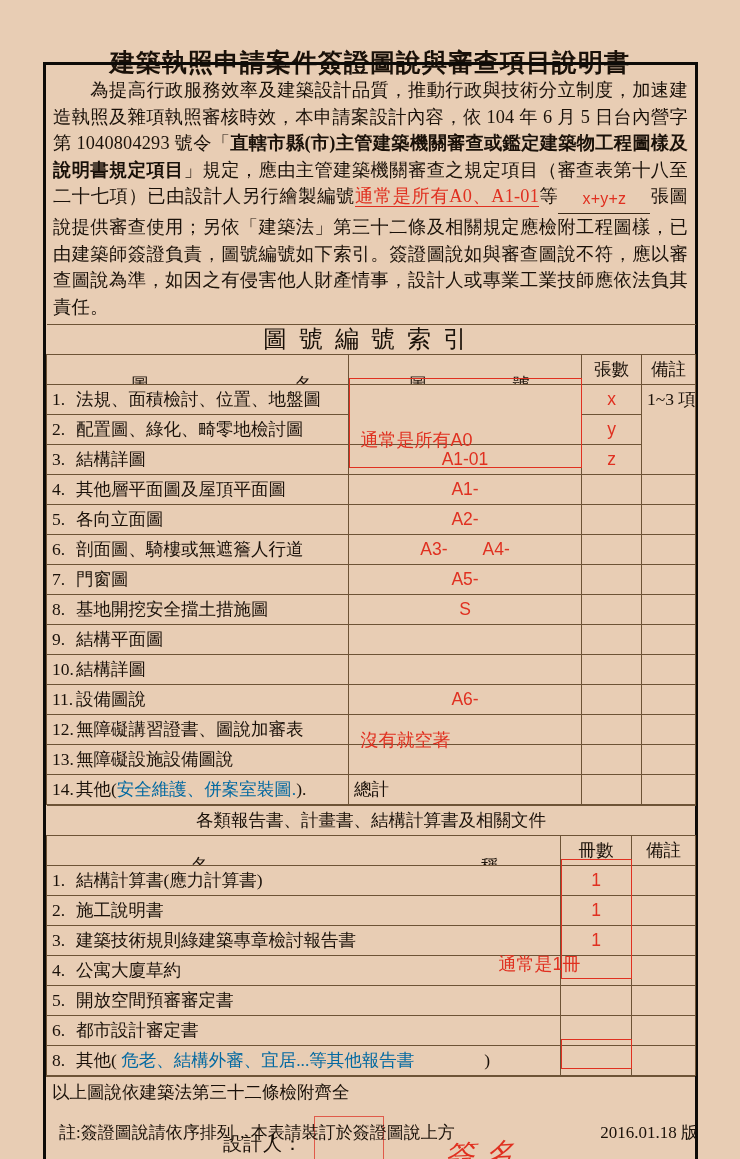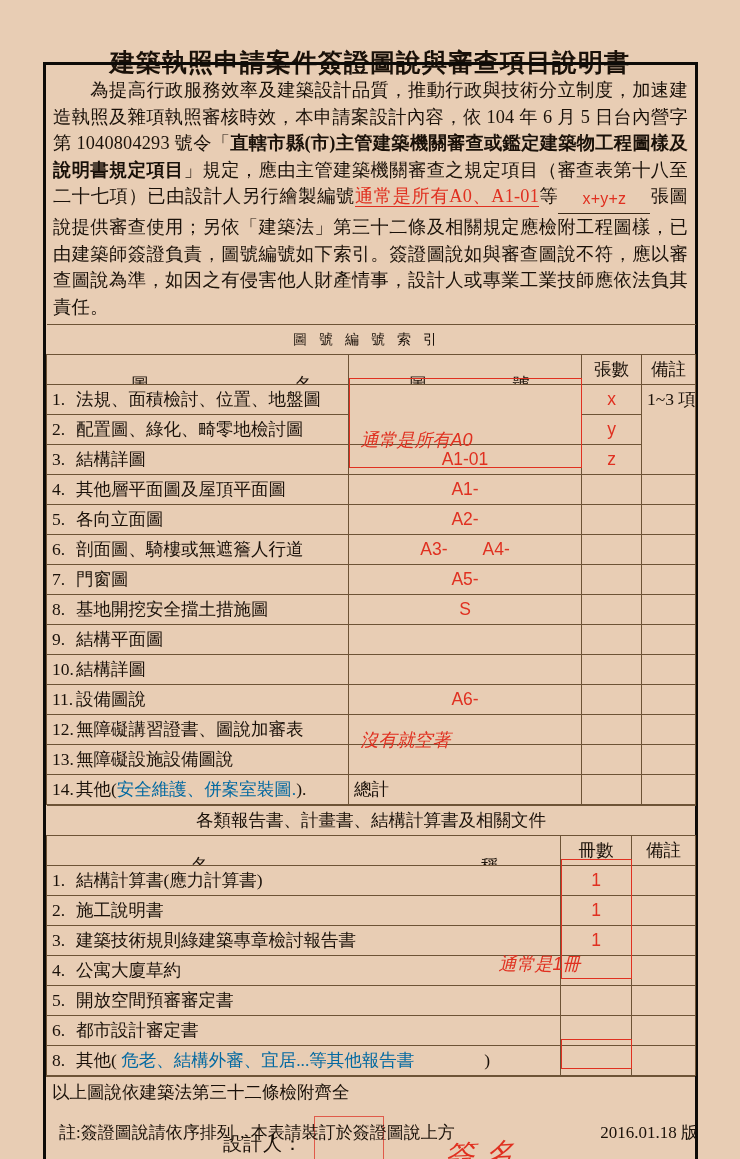--- a/index.html
+++ b/index.html
@@ -65,21 +65,21 @@
     height:29px;
     box-sizing:border-box;
     overflow:hidden;
     white-space:nowrap;
   }
   .sect-title{
     text-align:center;font-weight:bold;font-size:19px;
     border-left:0!important;border-right:0!important;
     height:31px;line-height:31px;
   }
-  .sect-title.wide{letter-spacing:12px;font-size:14px;}
+  .sect-title.wide{letter-spacing:12px;font-size:24px;}
   .colhead{text-align:center;font-size:18px;height:30px;line-height:30px;}
   .colhead.spread{
     text-align:left;
     position:relative;
   }
   .colhead.spread .l{position:absolute;left:28%;}
   .colhead.spread .r{position:absolute;right:12%;}
   .colhead.spread2 .l{position:absolute;left:26%;}
   .colhead.spread2 .r{position:absolute;right:22%;}
 
@@ -107,21 +107,21 @@
   
   .redbox{
     position:absolute;
     border:1.5px solid #e03020;
     pointer-events:none;
     box-sizing:border-box;
   }
   .overlay-txt{
     position:absolute;color:#e03020;
     font-family:"Liberation Sans",sans-serif;
-    pointer-events:none;white-space:nowrap;font-style:italic;
+    pointer-events:none;white-space:nowrap;
   }
 
   
   .closing{
     font-size:17.5px;line-height:26px;
     padding:2px 19px 0 6px;
     border-top:1px solid #6d5336;
   }
   .sigzone{position:relative;height:88px;}
   .sig-label{

